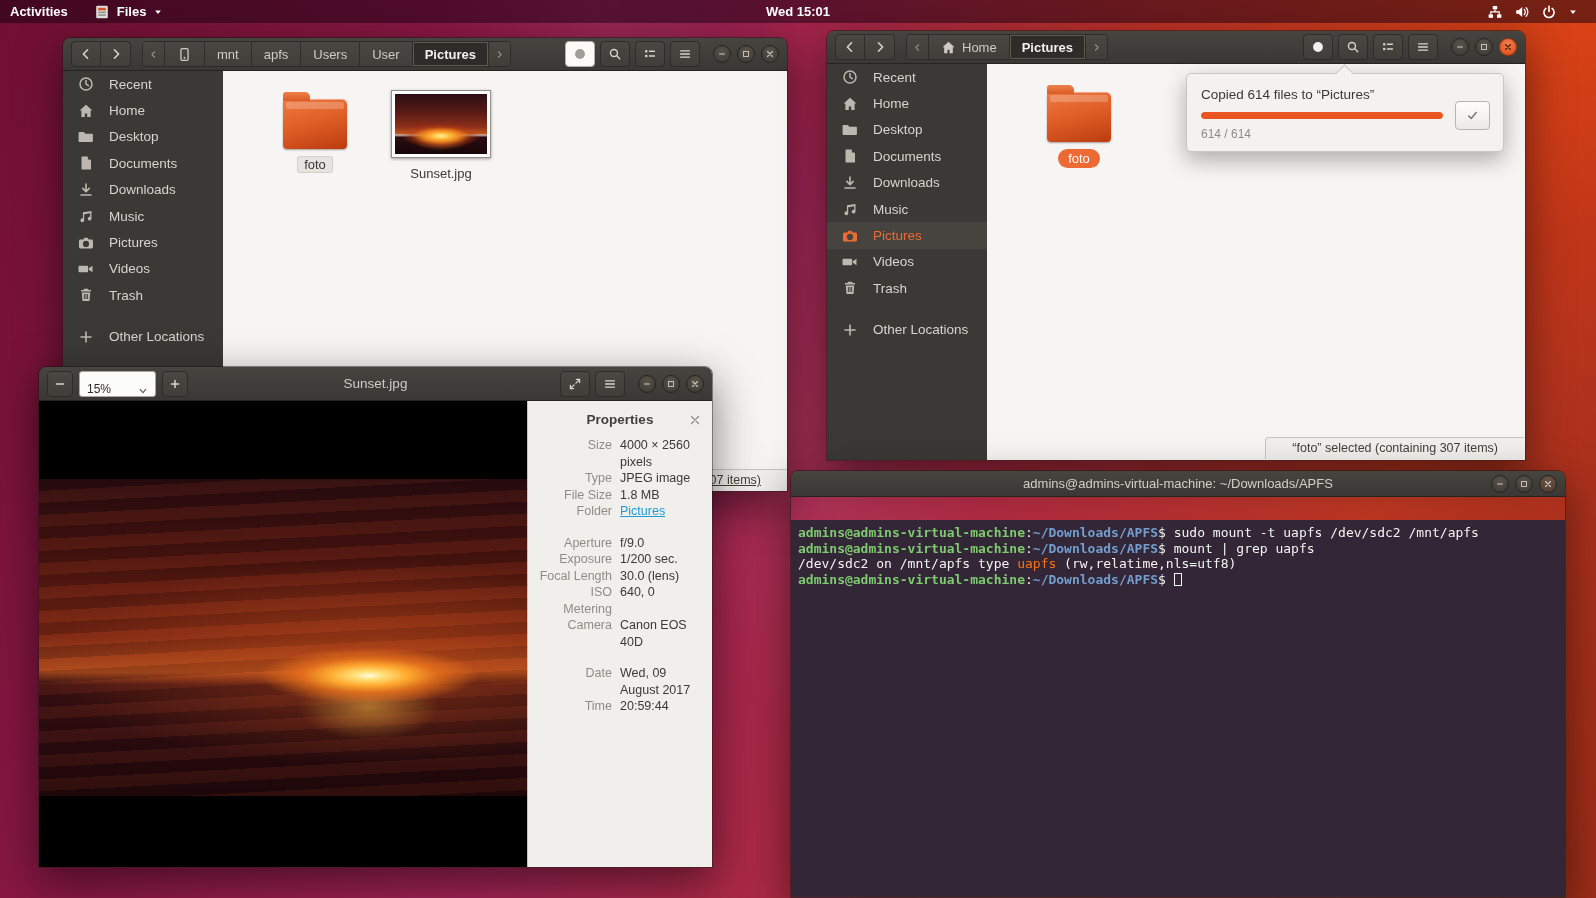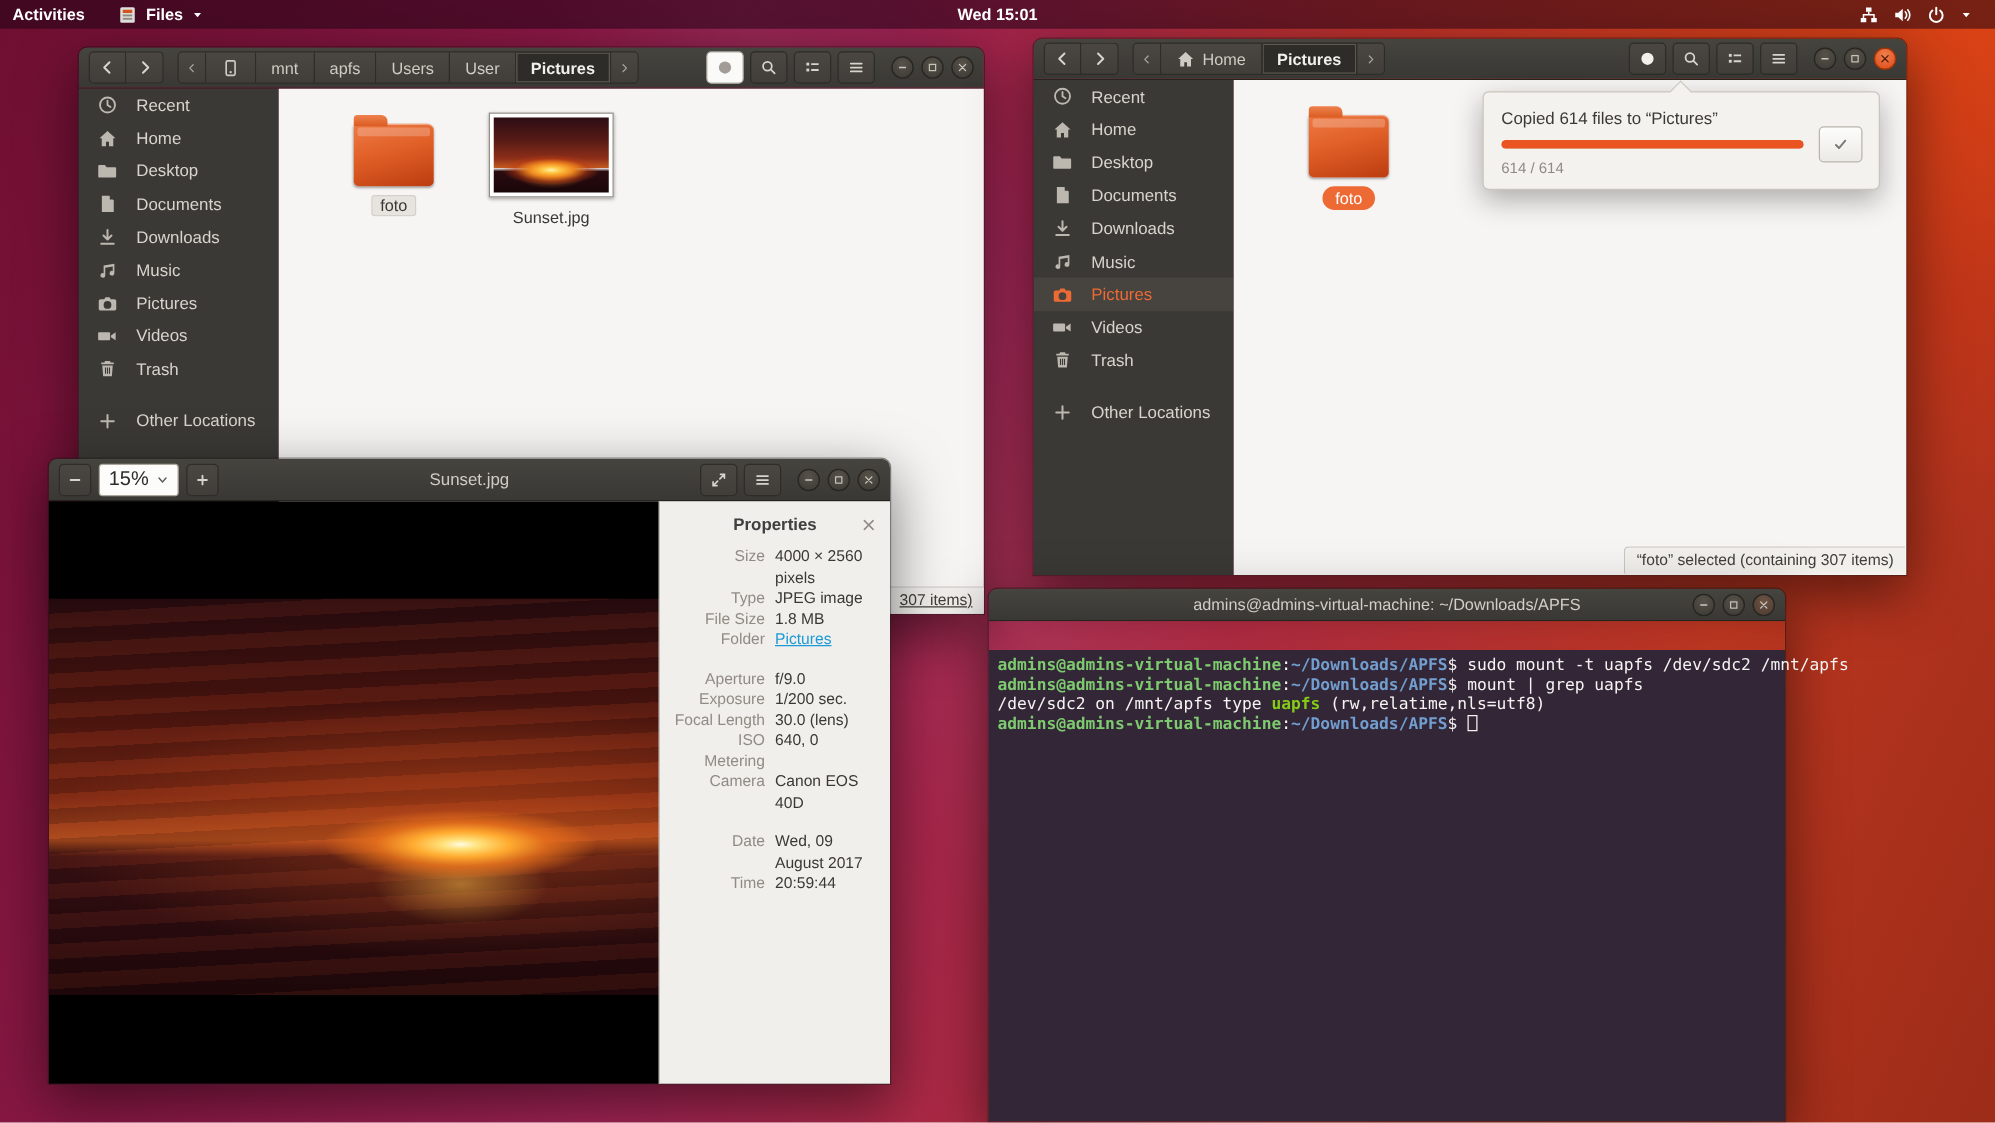--- a/index.html
+++ b/index.html
@@ -73,42 +73,42 @@
   .thumb { width:100px; height:68px; background:#fff; border:1px solid #938f88; padding:3px; box-shadow:0 1px 3px rgba(0,0,0,.35); margin-top:5px; }
   .thumb-img { width:100%; height:100%;
     background:
       radial-gradient(55% 26% at 50% 70%, #fff4b2 0%, #ffc947 14%, #f08a20 34%, rgba(190,60,18,.5) 58%, rgba(70,14,14,0) 78%),
       radial-gradient(40% 18% at 50% 82%, rgba(255,150,50,.45), rgba(0,0,0,0) 70%),
       linear-gradient(180deg,#2c0e14 0%,#571a16 30%,#8e2f19 55%,#c35a20 67%,#34101335 68%,#2a0b10 72%,#190609 100%); }
   .file-label { font-size:13px; color:#3a3834; padding:1px 7px; border-radius:3px; }
   .file-label.pill { background:#e7e4e0; box-shadow:inset 0 0 0 1px #d4d1cb; }
   .file-label.selected { background:#ed6a35; color:#fff; border-radius:10px; padding:2px 10px; }
   .floating-status { position:absolute; background:#f2f0ed; border:1px solid #c9c5bf; color:#434039; font-size:12.5px;
-    padding:3px 9px 4px; white-space:nowrap; }
+    padding:3px 26px 4px; white-space:nowrap; }
   .status-a { right:0; bottom:0; width:140px; text-align:right; border-right:none; border-bottom:none; border-radius:4px 0 0 0;text-decoration:underline; }
   .status-b { right:1px; bottom:1px; border-right:none; border-bottom:none; border-radius:4px 0 0 0; }
 
   
   .notif { position:absolute; left:359px; top:42px; width:318px; background:#f4f2ef; border:1px solid #c9c5bf;
     border-radius:5px; box-shadow:0 8px 22px rgba(0,0,0,.3); padding:13px 14px 10px; z-index:5; }
   .notif::before { content:""; position:absolute; top:-7px; left:151px; width:12px; height:12px; background:#f4f2ef;
     border-left:1px solid #c9c5bf; border-top:1px solid #c9c5bf; transform:rotate(45deg); }
   .notif-title { font-size:13.5px; color:#3b3935; }
   .notif-track { width:242px; height:7px; border-radius:4px; background:#dcd8d3; margin:10px 0 8px; overflow:hidden; }
   .notif-bar { height:100%; background:#e95420; border-radius:4px; }
   .notif-count { font-size:12px; color:#8f8b84; }
   .notif-check { position:absolute; right:13px; top:27px; width:35px; height:29px; border-radius:4px;
     background:linear-gradient(#fdfdfc,#eceae6); border:1px solid #b9b5ae; color:#7c7872;
     display:flex; align-items:center; justify-content:center; }
   .notif-check svg { width:13px; height:13px; }
 
   
   #viewer .headerbar { height:34px; }
-  .zoom-dd { width:64px; height:26px; background:#fcfcfb; border:1px solid #aaa69e; border-radius:3px; margin:0 1px;
-    display:flex; align-items:center; justify-content:space-between; padding:0 7px; font-size:16px; color:#2e2c29; }
+  .zoom-dd { width:77px; height:26px; background:#fcfcfb; border:1px solid #aaa69e; border-radius:3px; margin:0 1px;
+    display:flex; align-items:flex-end; justify-content:space-between; padding:0 7px; font-size:12px; color:#2e2c29; }
   .zoom-dd svg { width:10px; height:10px; color:#5b5852; }
   .viewer-title { position:absolute; left:200px; right:200px; text-align:center; color:#cfcbc4; font-size:13.5px; pointer-events:none; }
   .viewer-canvas { position:absolute; left:0; right:0; top:34px; bottom:0; background:#000; overflow:hidden; }
   .photo { position:absolute; left:0; right:0; top:78px; height:317px;
     background:
       radial-gradient(24% 13% at 49% 62%, #fffbe2 0%, #ffe27c 9%, #ffab30 24%, rgba(235,115,28,.8) 42%, rgba(140,38,14,0) 68%),
       radial-gradient(16% 16% at 49% 72%, rgba(255,190,70,.5), rgba(0,0,0,0) 65%),
       radial-gradient(70% 45% at 50% 58%, rgba(210,85,25,.45), rgba(0,0,0,0) 72%),
       repeating-linear-gradient(177deg, rgba(55,10,10,.28) 0 12px, rgba(150,45,25,.22) 12px 24px),
       linear-gradient(180deg,#1d0a0f 0%,#47150f 26%,#7c2a14 50%,#b65520 61%,#331013 65%,#230b10 80%,#130609 100%); }
@@ -127,29 +127,29 @@
   .term-titlebar { height:26px; background:linear-gradient(#46443f,#3a3834); border-radius:7px 7px 0 0;
     border-bottom:1px solid #26241f; display:flex; align-items:center; justify-content:center;
     color:#d2cec7; font-size:13px; position:relative; }
   .term-titlebar .winctl { position:absolute; right:8px; top:4px; }
   .term-menubar { height:23px; background:#37322e; display:flex; align-items:center; gap:17px; padding:0 11px;
     color:#d3cfc8; font-size:13px; }
   .term-body { position:absolute; left:0; right:0; top:49px; bottom:0; background:#322637; padding:5px 7px;
     font-family:"DejaVu Sans Mono",monospace; font-size:13px; line-height:15.5px; color:#ffffff; white-space:pre; }
   .c-green { color:#7ecb6f; font-weight:bold; }
   .c-blue { color:#729fcf; font-weight:bold; }
-  .c-red { color:#84cc16; font-weight:bold; }
+  .c-red { color:#f97316; font-weight:normal; }
   .c-fg { color:#f5f4f2; }
   .c-cursor { display:inline-block; width:8px; height:13px; border:1px solid #f5f4f2; vertical-align:-2px; }
 
   
   #win-left  { left:62px;  top:37px;  width:726px; height:455px; z-index:1; }
   #viewer    { left:38px;  top:366px; width:675px; height:502px; z-index:3; }
   #win-right { left:826px; top:30px;  width:700px; height:431px; z-index:2; }
-  #terminal  { left:790px; top:470px; width:639px; height:428px; z-index:4; border-radius:8px 8px 0 0; }
+  #terminal  { left:790px; top:470px; width:776px; height:428px; z-index:4; border-radius:8px 8px 0 0; }
 </style>
 </head>
 <body>
 
 <div id="topbar">
   <div class="tb-left">
     <span>Activities</span>
     <span class="tb-app">
       <span class="tb-ic">
           <svg viewBox="0 0 16 16">

